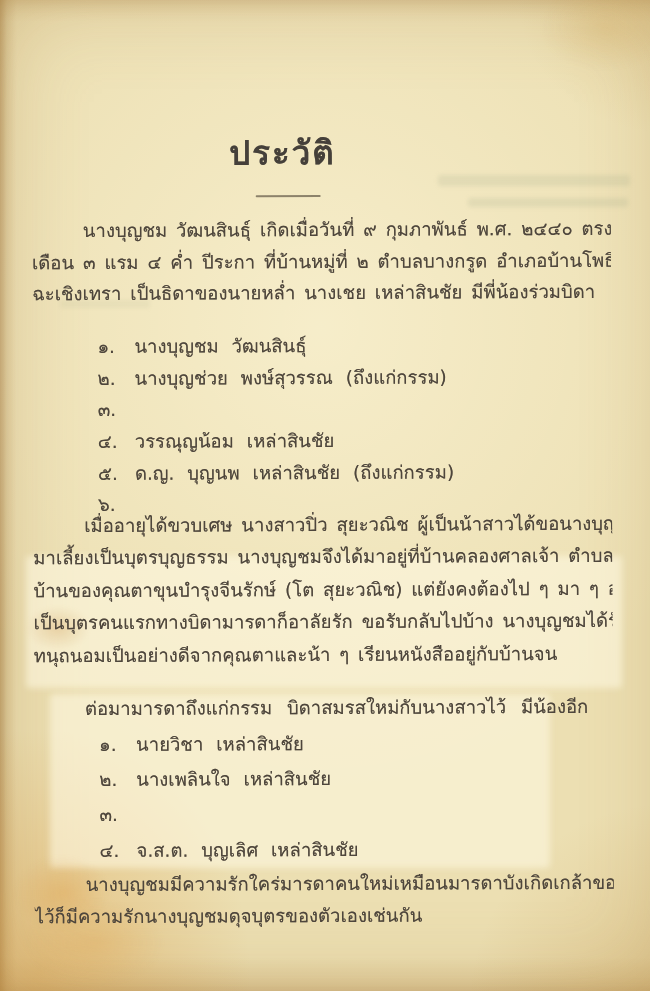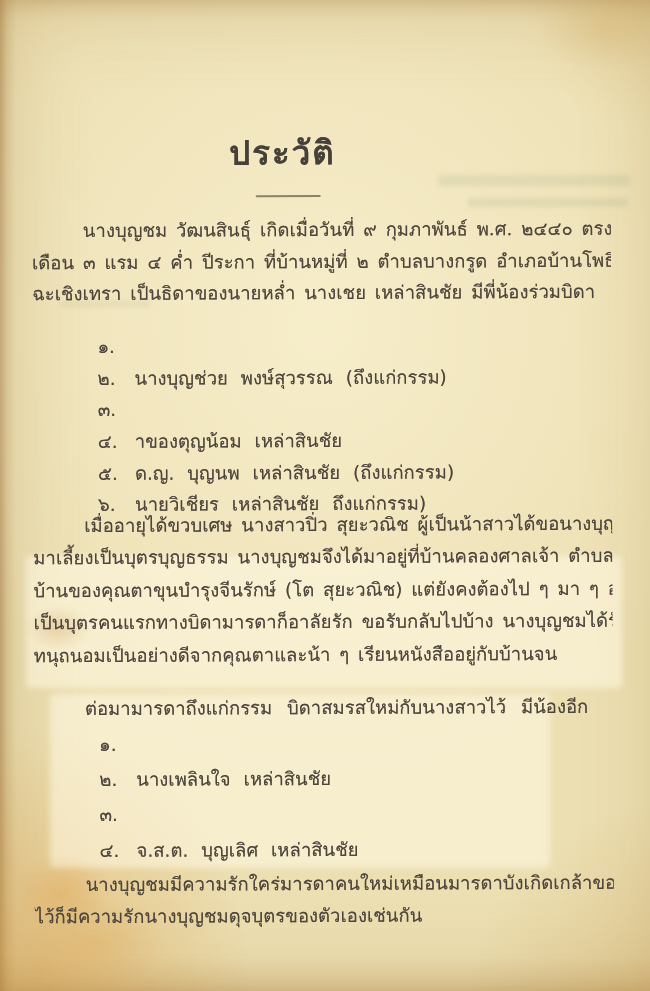--- a/index.html
+++ b/index.html
@@ -90,57 +90,58 @@
 
     <div class="para para-1">
       <div class="line indent">นางบุญชม วัฒนสินธุ์ เกิดเมื่อวันที่ ๙ กุมภาพันธ์ พ.ศ. ๒๔๔๐ ตรงกับวันพุธ</div>
       <div class="line">เดือน ๓ แรม ๔ ค่ำ ปีระกา ที่บ้านหมู่ที่ ๒ ตำบลบางกรูด อำเภอบ้านโพธิ์ จังหวัด</div>
       <div class="line last">ฉะเชิงเทรา เป็นธิดาของนายหล่ำ นางเชย เหล่าสินชัย มีพี่น้องร่วมบิดามารดา ๖ คน คือ</div>
     </div>
 
     <div class="name-list list-1">
       <div class="list-row">
         <span class="num">๑.</span>
+        <span class="nm">นางบุญชม วัฒนสินธุ์</span>
       </div>
       <div class="list-row">
         <span class="num">๒.</span>
         <span class="nm">นางบุญช่วย พงษ์สุวรรณ (ถึงแก่กรรม)</span>
       </div>
       <div class="list-row">
         <span class="num">๓.</span>
       </div>
       <div class="list-row">
         <span class="num">๔.</span>
-        <span class="nm">าของตุญน้อม เหล่าสินชัย</span>
+        <span class="nm">วรรณุญน้อม เหล่าสินชัย</span>
       </div>
       <div class="list-row">
         <span class="num">๕.</span>
         <span class="nm">ด.ญ. บุญนพ เหล่าสินชัย (ถึงแก่กรรม)</span>
       </div>
       <div class="list-row">
         <span class="num">๖.</span>
-        <span class="nm">นายวิเชียร เหล่าสินชัย ถึงแก่กรรม)</span>
       </div>
     </div>
 
     <div class="para para-2">
       <div class="line indent">เมื่ออายุได้ขวบเศษ นางสาวปิ่ว สุยะวณิช ผู้เป็นน้าสาวได้ขอนางบุญชมจากพ่อแม่</div>
       <div class="line">มาเลี้ยงเป็นบุตรบุญธรรม นางบุญชมจึงได้มาอยู่ที่บ้านคลองศาลเจ้า ตำบลบางกรูด ซึ่งเป็น</div>
       <div class="line">บ้านของคุณตาขุนบำรุงจีนรักษ์ (โต สุยะวณิช) แต่ยังคงต้องไป ๆ มา ๆ อยู่เสมอ เพราะ</div>
       <div class="line">เป็นบุตรคนแรกทางบิดามารดาก็อาลัยรัก ขอรับกลับไปบ้าง นางบุญชมได้รับการเลี้ยงดู</div>
       <div class="line last">ทนุถนอมเป็นอย่างดีจากคุณตาและน้า ๆ เรียนหนังสืออยู่กับบ้านจนสามารถอ่านออกเขียนได้</div>
     </div>
 
     <div class="para para-3">
       <div class="line last indent">ต่อมามารดาถึงแก่กรรม บิดาสมรสใหม่กับนางสาวไว้ มีน้องอีก ๔ คน คือ</div>
     </div>
 
     <div class="name-list list-2">
       <div class="list-row">
         <span class="num">๑.</span>
+        <span class="nm">นายวิชา เหล่าสินชัย</span>
       </div>
       <div class="list-row">
         <span class="num">๒.</span>
         <span class="nm">นางเพลินใจ เหล่าสินชัย</span>
       </div>
       <div class="list-row">
         <span class="num">๓.</span>
       </div>
       <div class="list-row">
         <span class="num">๔.</span>

